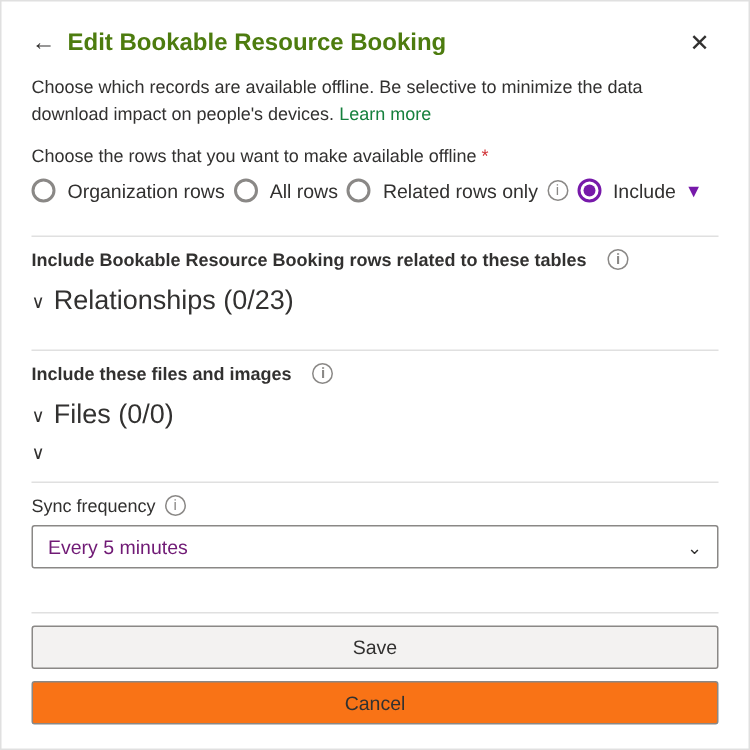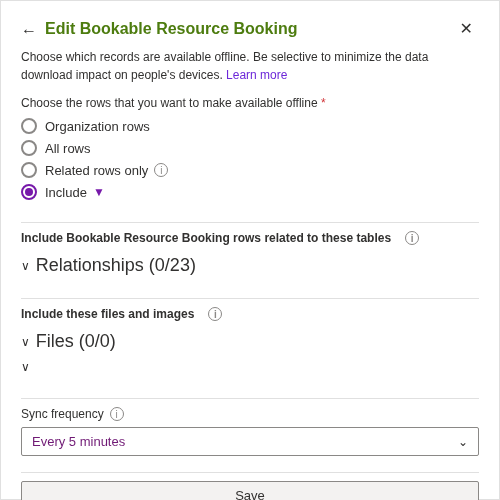--- a/index.html
+++ b/index.html
@@ -50,35 +50,35 @@
       color: #323130;
       padding: 2px 6px;
     }
     .subtitle {
       font-size: 12px;
       color: #323130;
       margin-bottom: 12px;
       line-height: 1.5;
     }
     .subtitle a {
-      color: #6d28d9;
+      color: #15803d;
       text-decoration: none;
     }
     .section-label {
       font-size: 12px;
       font-weight: 500;
       color: #323130;
       margin-bottom: 8px;
     }
     .required {
       color: #d13438;
     }
     .radio-group {
       display: flex;
-      flex-direction: column;
+      flex-direction: row;
       gap: 6px;
       margin-bottom: 14px;
     }
     .radio-item {
       display: flex;
       align-items: center;
       gap: 8px;
       cursor: pointer;
     }
     .radio-input {
@@ -157,21 +157,21 @@
     }
     .chevron {
       font-size: 12px;
       color: #323130;
     }
     .collapsible-label {
       font-size: 18px;
       color: #323130;
     }
     .files-images-section {
-      margin-bottom: 12px;
+      margin-bottom: 0;
     }
     .sync-section {
       margin-bottom: 16px;
     }
     .sync-label {
       font-size: 12px;
       font-weight: 500;
       color: #323130;
       display: flex;
       align-items: center;

